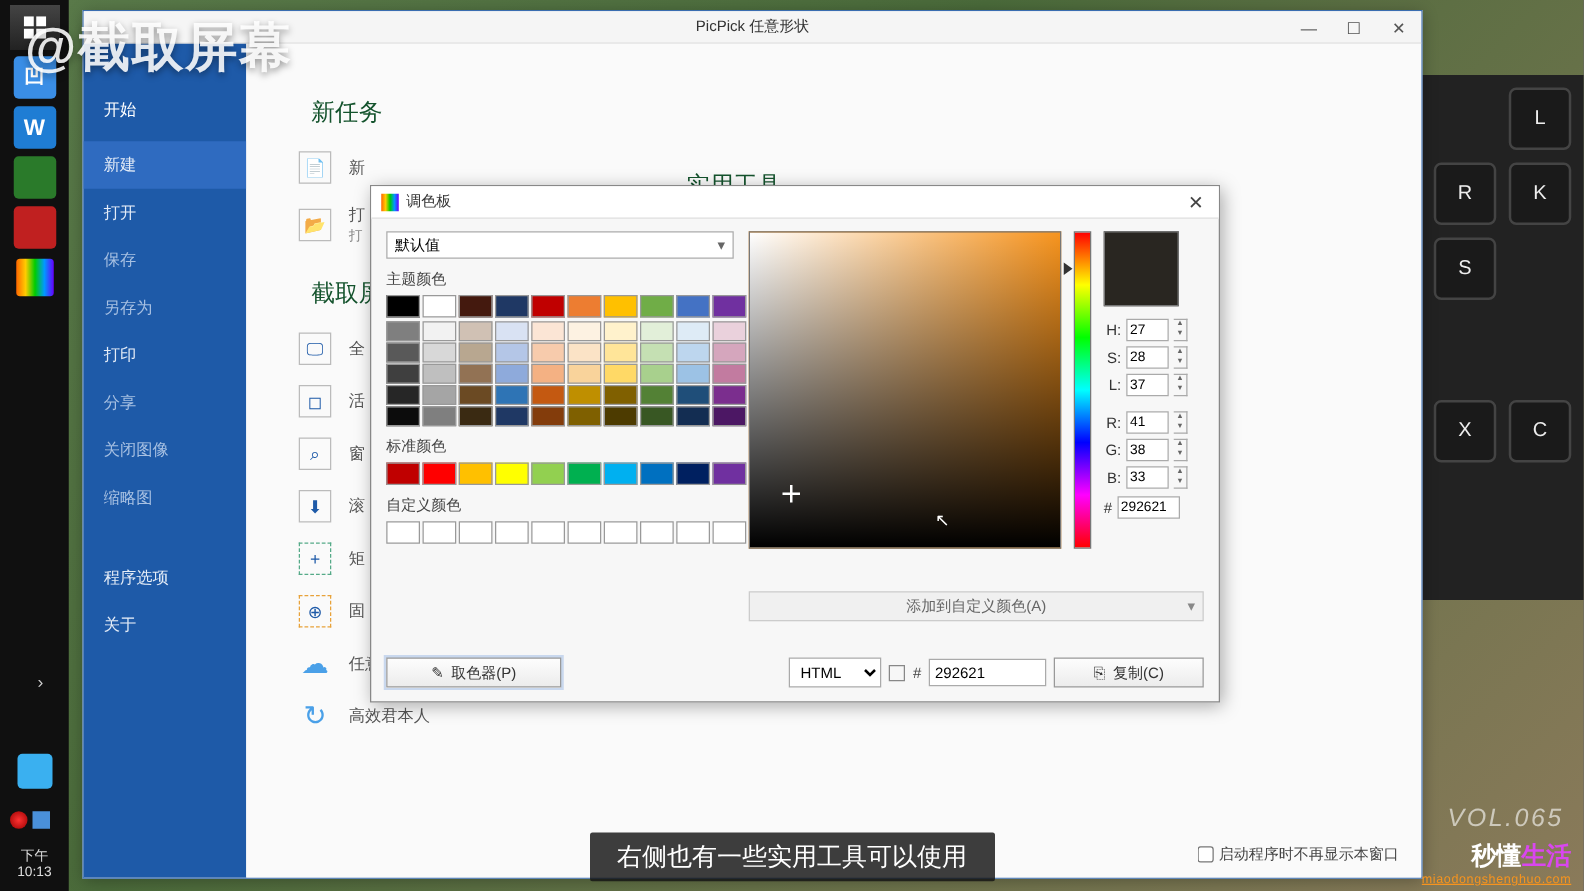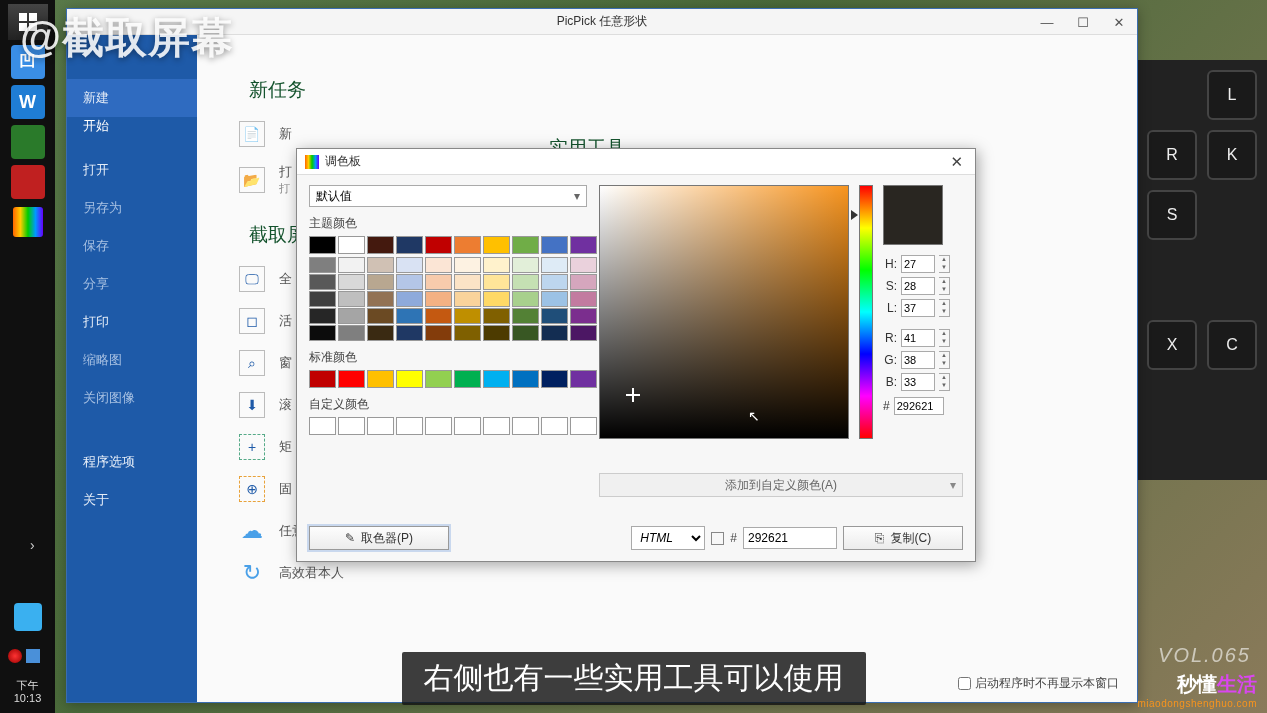--- a/index.html
+++ b/index.html
@@ -91,34 +91,34 @@
 .hexrow { display:flex; align-items:center; gap:4px; margin-top:6px;}
 .hexrow input { width:50px; height:18px; border:1px solid #aaa; font-size:11px; padding:0 2px;}
 
 .addcustom { position:absolute; left:302px; top:298px; right:12px; height:24px; border:1px solid #ccc; background:#f0f0f0; font-size:12px; color:#666; display:flex; align-items:center; justify-content:center;}
 .addcustom .dd2 { position:absolute; right:6px; color:#888;}
 
 .dlgbtns { position:absolute; left:12px; right:12px; bottom:10px; height:26px; display:flex; align-items:center; gap:8px;}
 .btn { height:24px; border:1px solid #999; background:linear-gradient(#fdfdfd,#ececec); font-size:12px; color:#333; display:flex; align-items:center; justify-content:center; padding:0 14px; cursor:pointer;}
 .btn.picker { width:140px; box-shadow:0 0 0 2px #c9d8ee;}
 .fmt { margin-left:auto; display:flex; align-items:center; gap:6px;}
-.fmt select{height:24px;border:1px solid #aaa;font-size:12px;padding:0 4px;width:74px;background:#fff;font-style:italic;}
+.fmt select{height:24px;border:1px solid #aaa;font-size:12px;padding:0 4px;width:74px;background:#fff;}
 .fmt .chk { width:13px;height:13px;border:1px solid #888;}
 .fmt .hash { font-size:12px;color:#444;}
 .fmt input { width:94px;height:22px;border:1px solid #aaa;font-size:12px;padding:0 4px;}
 .btn.copy { width:120px;}
 
 
 .wm { position:absolute; left:20px; top:10px; font-size:42px; font-weight:700; color:rgba(255,255,255,.88); text-shadow:0 2px 6px rgba(0,0,0,.4); letter-spacing:1px;}
-.subtitle { position:absolute; left:50%; bottom:8px; transform:translateX(-50%); background:rgba(20,20,20,.82); color:#fff; font-size:30px; padding:6px 22px; border-radius:2px;}
+.subtitle { position:absolute; left:50%; bottom:8px; transform:translateX(-50%); background:rgba(20,20,20,.82); color:#fff; font-size:20px; padding:6px 22px; border-radius:2px;}
 .vol { position:absolute; right:16px; bottom:46px; color:rgba(255,255,255,.6); font-size:20px; font-style:italic; letter-spacing:2px;}
 .brand { position:absolute; right:10px; bottom:4px; color:#fff; text-align:right;}
 .brand .b1{font-size:20px;font-weight:700;}
 .brand .b1 .o{color:#d946ef;}
-.brand .b2{font-size:10px;color:#f7941e;letter-spacing:.5px;}
+.brand .b2{font-size:10px;color:#f7941e;letter-spacing:.5px;text-decoration:underline;}
 
 .tb-sky{background:#3ab0f0;border-radius:4px;width:34px;height:34px;}
 </style>
 </head>
 <body>
 
 <div class="desktop"></div>
 <div class="kb">
   <div style="left:70px;top:10px">L</div>
   <div style="left:10px;top:70px">R</div>
@@ -175,29 +175,29 @@
       <div class="x">✕</div>
     </div>
   </div>
   <div class="updatebar">
     <span class="refresh">⟳</span>
     <span>新版本 PicPick 可用。</span>
     <span class="heart">♥</span>
   </div>
 
   <div class="sidemenu">
+    <div class="mi top">开始</div>
     <div class="mi sel">新建</div>
-    <div class="mi top">开始</div>
     <div class="mi">打开</div>
+    <div class="mi dim">保存</div>
     <div class="mi dim">另存为</div>
-    <div class="mi dim">保存</div>
+    <div class="mi">打印</div>
     <div class="mi dim">分享</div>
-    <div class="mi">打印</div>
+    <div class="mi dim">关闭图像</div>
     <div class="mi dim">缩略图</div>
-    <div class="mi dim">关闭图像</div>
     <div class="gap"></div>
     <div class="mi">程序选项</div>
     <div class="mi">关于</div>
   </div>
 
   <div class="mainarea">
     <div class="col">
       <div class="secthdr">新任务</div>
       <div class="item">
           <div class="icn">📄</div>

